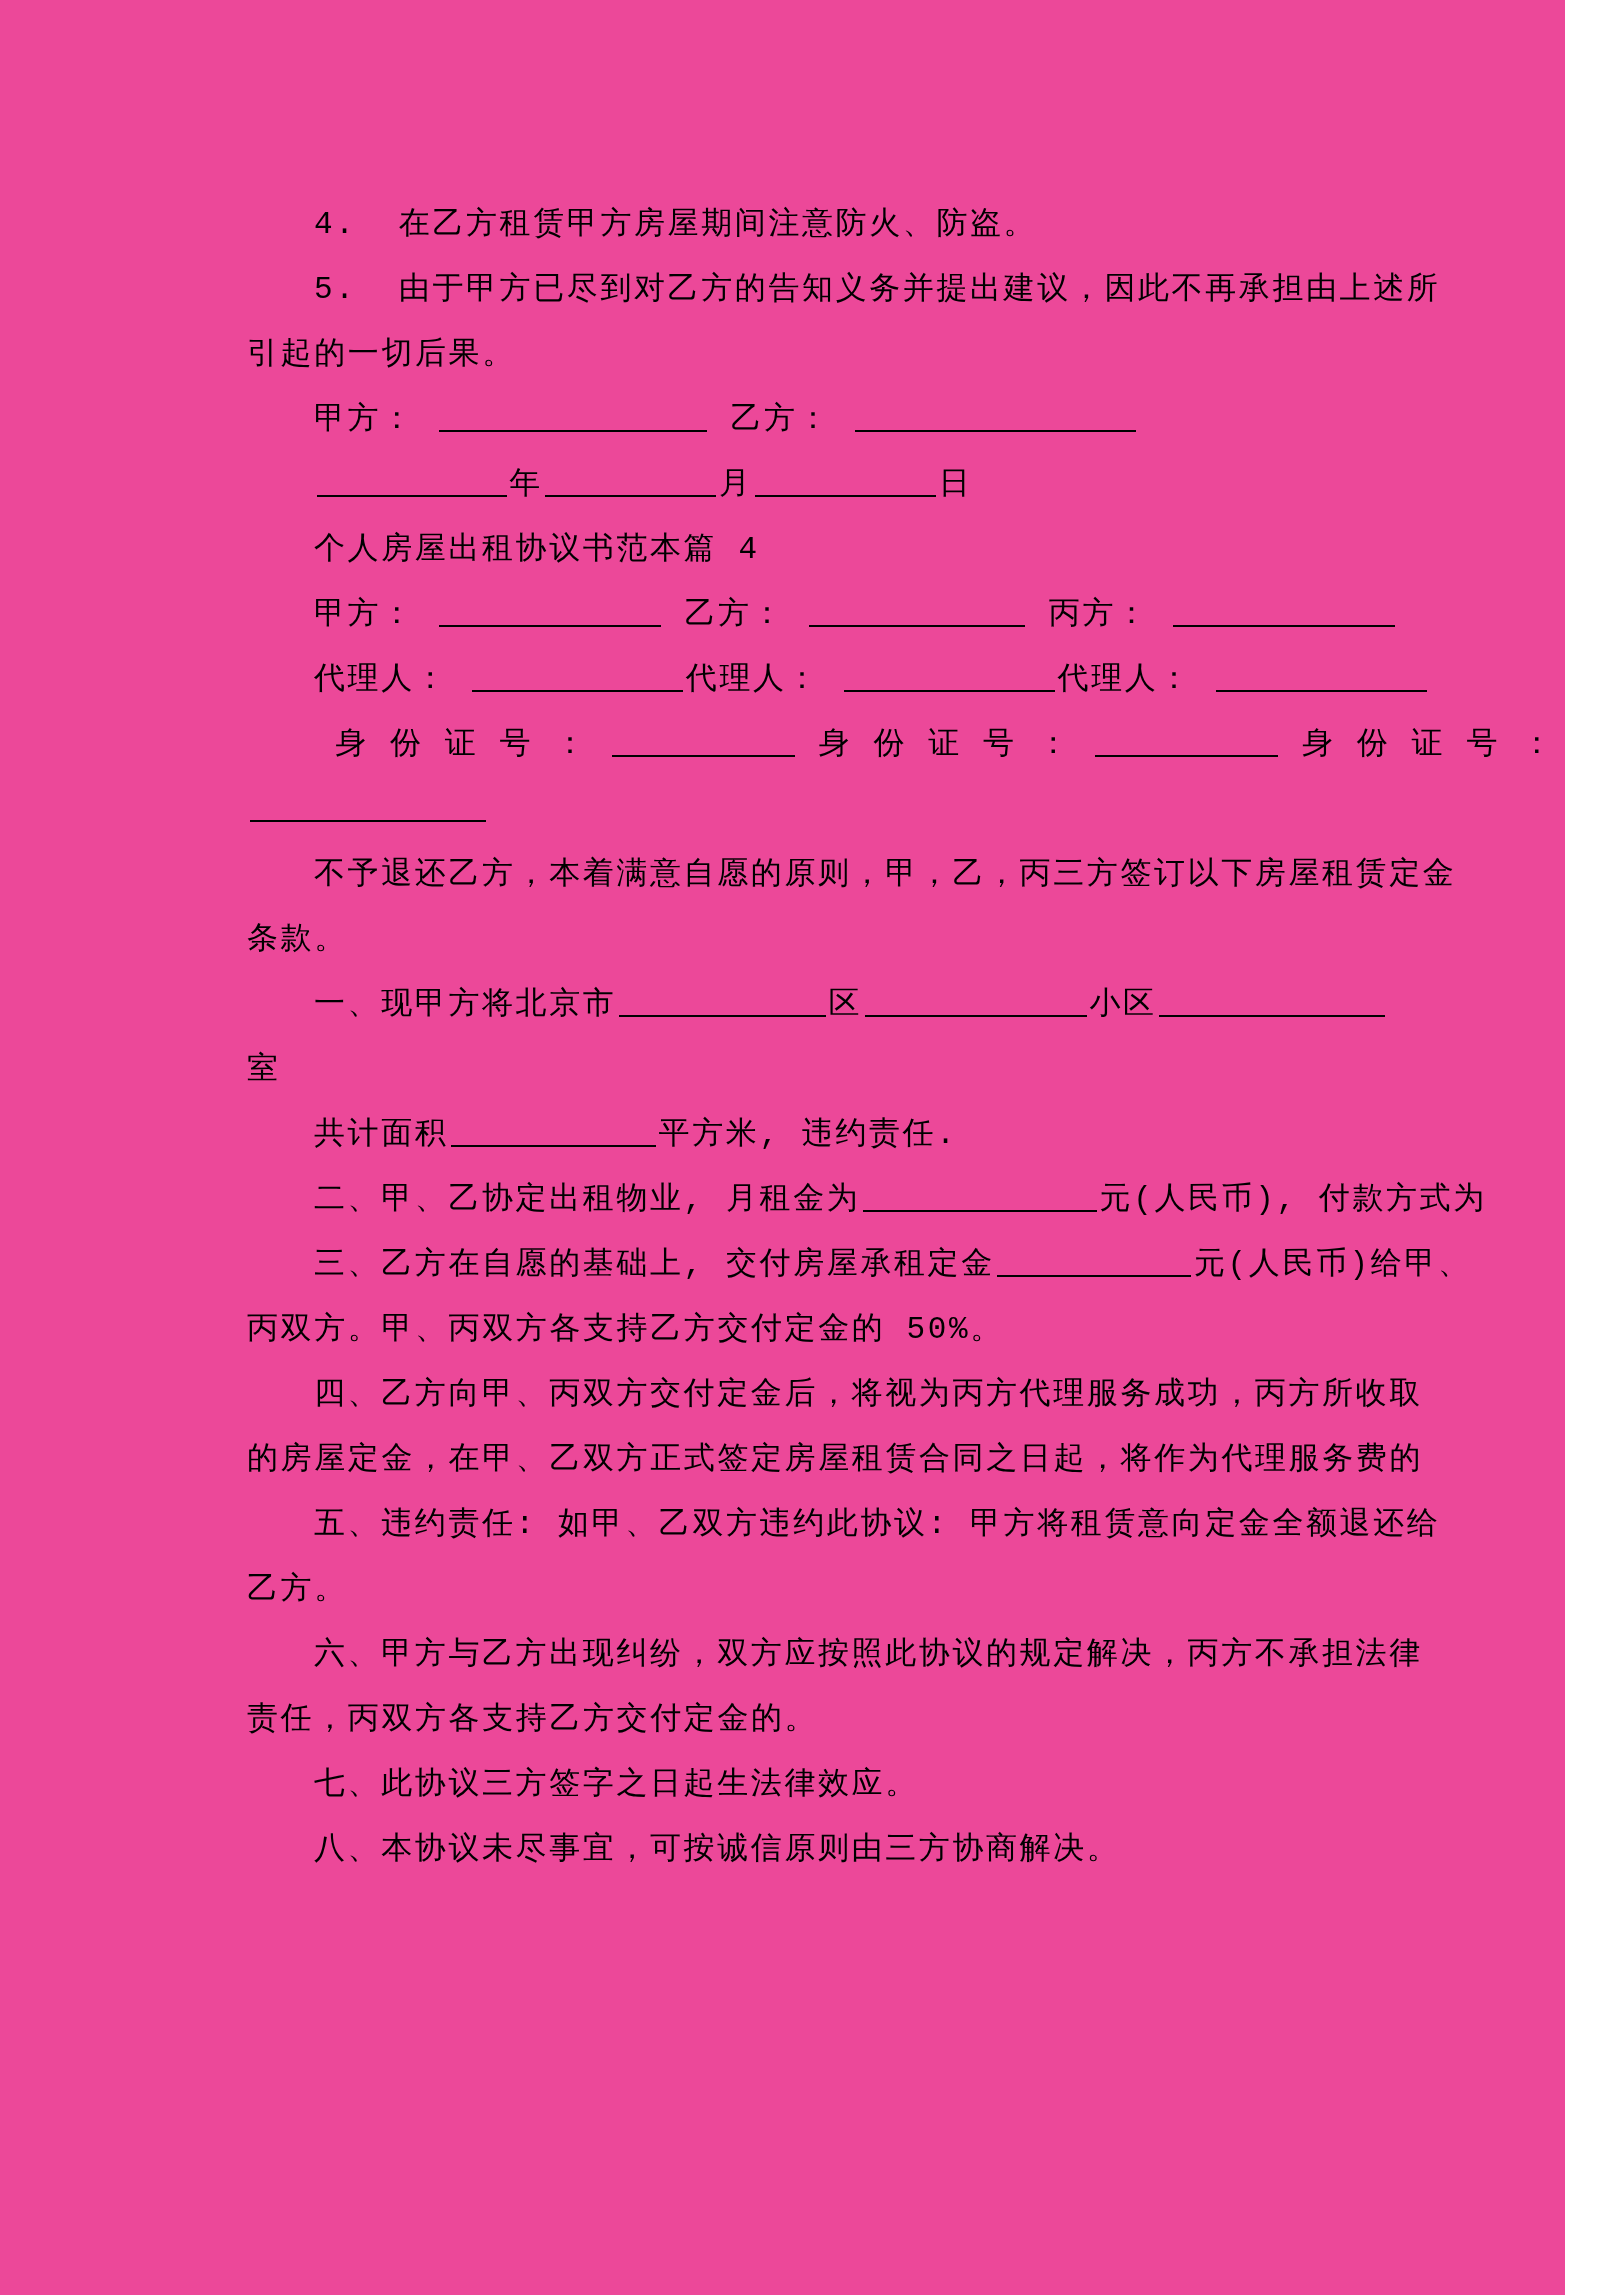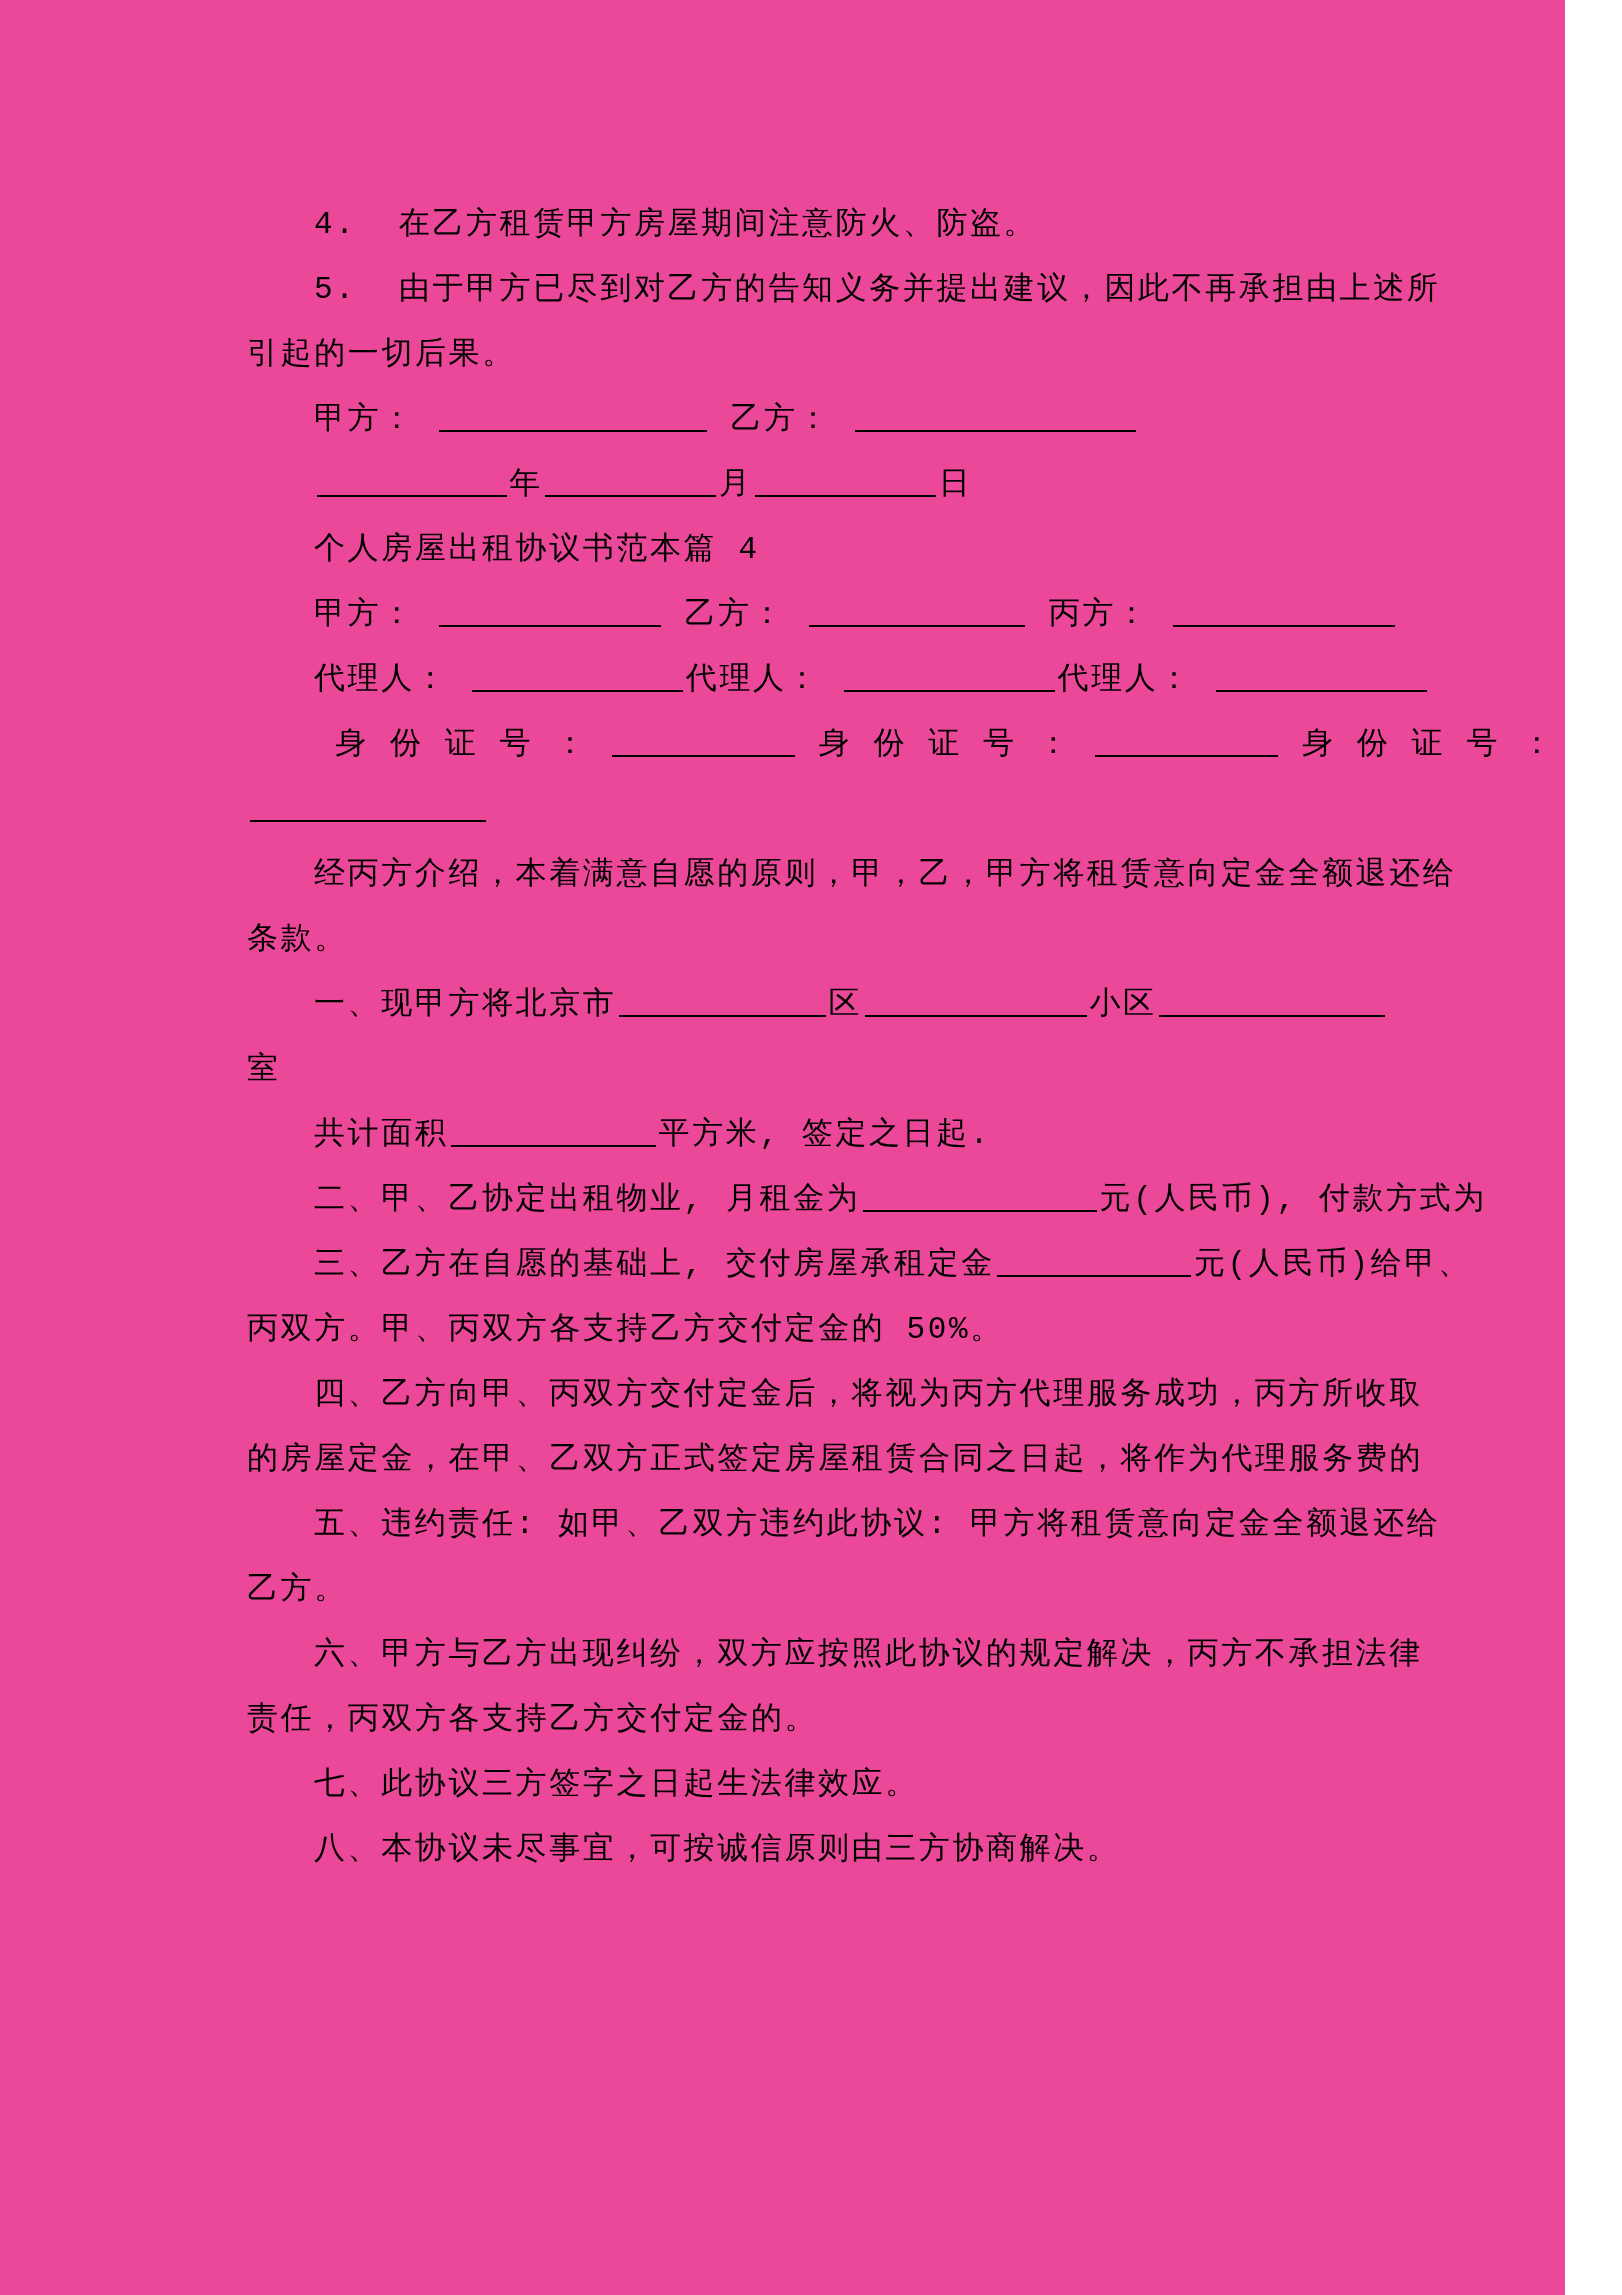--- a/index.html
+++ b/index.html
@@ -43,25 +43,25 @@
       <div class="line ind"><span class="txt">4.  在乙方租赁甲方房屋期间注意防火、防盗。</span></div>
       <div class="line ind"><span class="txt">5.  由于甲方已尽到对乙方的告知义务并提出建议，因此不再承担由上述所</span></div>
       <div class="line"><span class="txt">引起的一切后果。</span></div>
       <div class="line ind"><span class="txt">甲方： </span><span class="blank" style="width: 268px;"></span><span class="txt"> 乙方： </span><span class="blank" style="width: 281px;"></span></div>
       <div class="line ind"><span class="blank" style="width: 190px;"></span><span class="txt">年</span><span class="blank" style="width: 171px;"></span><span class="txt">月</span><span class="blank" style="width: 181px;"></span><span class="txt">日</span></div>
       <div class="line ind"><span class="txt">个人房屋出租协议书范本篇 4</span></div>
       <div class="line ind"><span class="txt">甲方： </span><span class="blank" style="width: 222px;"></span><span class="txt"> 乙方： </span><span class="blank" style="width: 216px;"></span><span class="txt"> 丙方： </span><span class="blank" style="width: 222px;"></span></div>
       <div class="line ind"><span class="txt">代理人： </span><span class="blank" style="width: 211px;"></span><span class="txt">代理人： </span><span class="blank" style="width: 211px;"></span><span class="txt">代理人： </span><span class="blank" style="width: 211px;"></span></div>
       <div class="line ind"><span class="txt"> 身 份 证 号 ： </span><span class="blank" style="width: 183px;"></span><span class="txt"> 身 份 证 号 ： </span><span class="blank" style="width: 183px;"></span><span class="txt"> 身 份 证 号 ：</span></div>
       <div class="line"><span class="blank" style="width: 236px;"></span></div>
-      <div class="line ind"><span class="txt">经丙方介绍，本着满意自愿的原则，甲，乙，甲方将租赁意向定金全额退还给</span></div>
+      <div class="line ind"><span class="txt">不予退还乙方，本着满意自愿的原则，甲，乙，丙三方签订以下房屋租赁定金</span></div>
       <div class="line"><span class="txt">条款。</span></div>
       <div class="line ind"><span class="txt">一、现甲方将北京市</span><span class="blank" style="width: 207px;"></span><span class="txt">区</span><span class="blank" style="width: 222px;"></span><span class="txt">小区</span><span class="blank" style="width: 226px;"></span></div>
       <div class="line"><span class="txt">室</span></div>
-      <div class="line ind"><span class="txt">共计面积</span><span class="blank" style="width: 205px;"></span><span class="txt">平方米, 签定之日起.</span></div>
+      <div class="line ind"><span class="txt">共计面积</span><span class="blank" style="width: 205px;"></span><span class="txt">平方米, 违约责任.</span></div>
       <div class="line ind"><span class="txt">二、甲、乙协定出租物业, 月租金为</span><span class="blank" style="width: 234px;"></span><span class="txt">元(人民币), 付款方式为</span></div>
       <div class="line ind"><span class="txt">三、乙方在自愿的基础上, 交付房屋承租定金</span><span class="blank" style="width: 194px;"></span><span class="txt">元(人民币)给甲、</span></div>
       <div class="line"><span class="txt">丙双方。甲、丙双方各支持乙方交付定金的 50%。</span></div>
       <div class="line ind"><span class="txt">四、乙方向甲、丙双方交付定金后，将视为丙方代理服务成功，丙方所收取</span></div>
       <div class="line"><span class="txt">的房屋定金，在甲、乙双方正式签定房屋租赁合同之日起，将作为代理服务费的</span></div>
       <div class="line ind"><span class="txt">五、违约责任: 如甲、乙双方违约此协议: 甲方将租赁意向定金全额退还给</span></div>
       <div class="line"><span class="txt">乙方。</span></div>
       <div class="line ind"><span class="txt">六、甲方与乙方出现纠纷，双方应按照此协议的规定解决，丙方不承担法律</span></div>
       <div class="line"><span class="txt">责任，丙双方各支持乙方交付定金的。</span></div>
       <div class="line ind"><span class="txt">七、此协议三方签字之日起生法律效应。</span></div>

